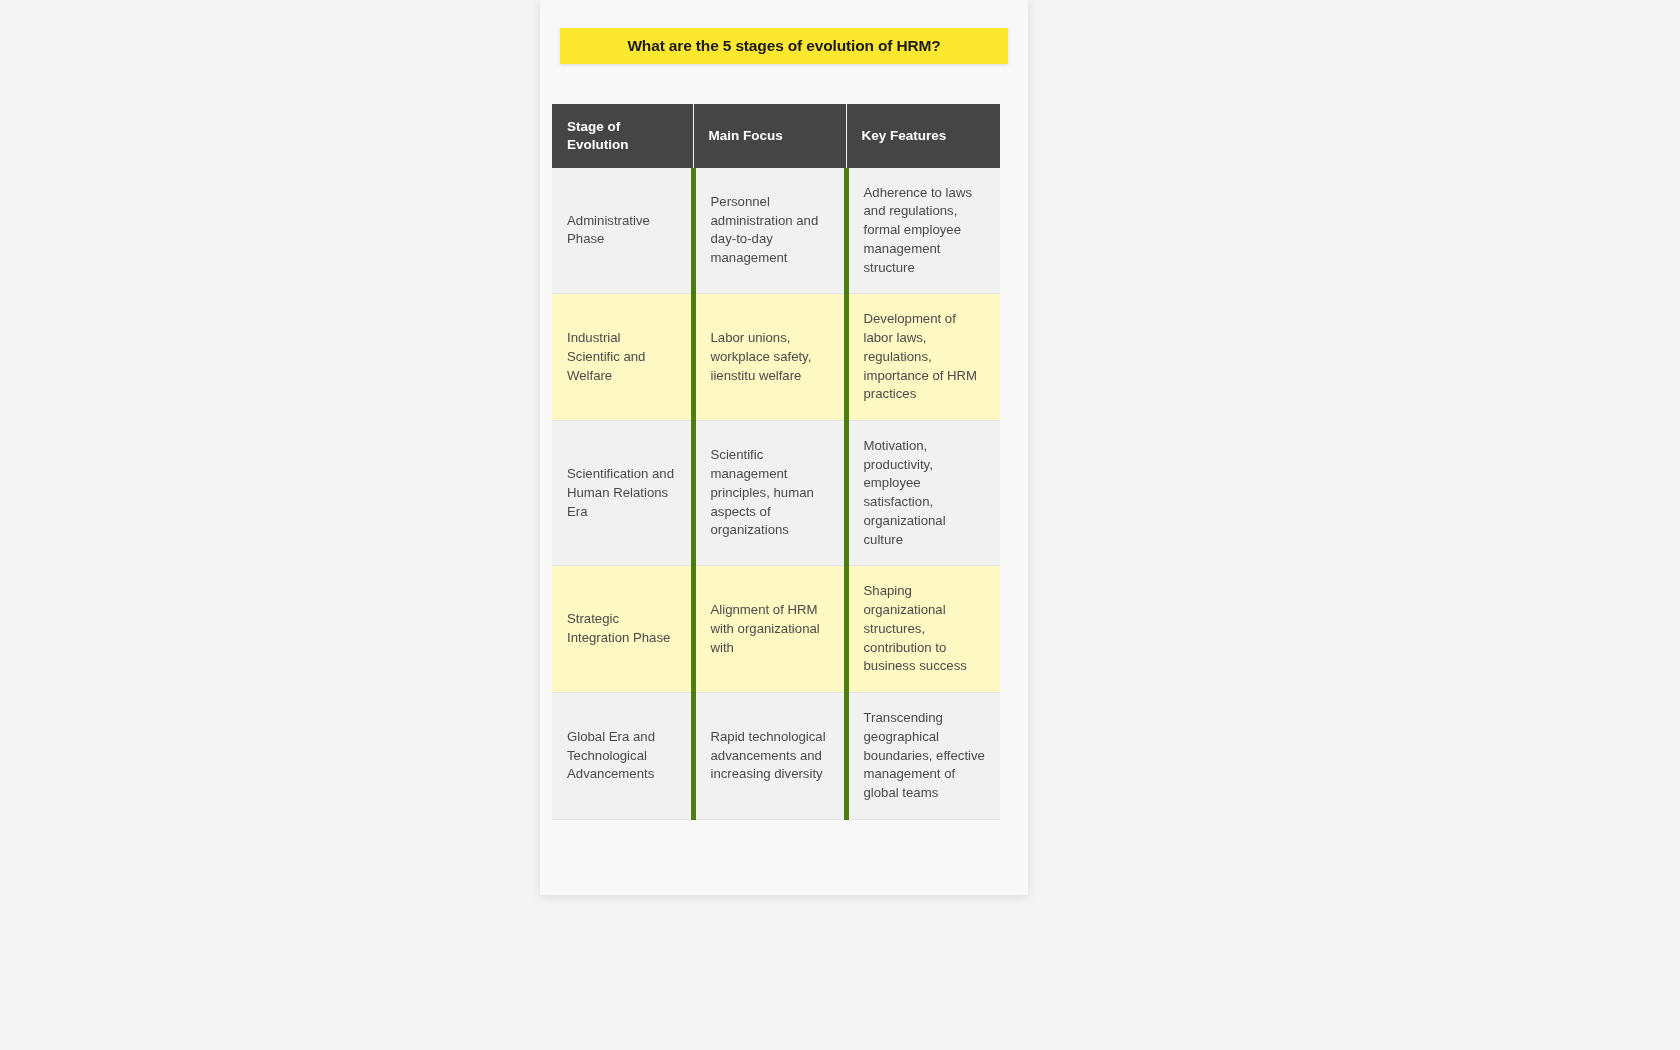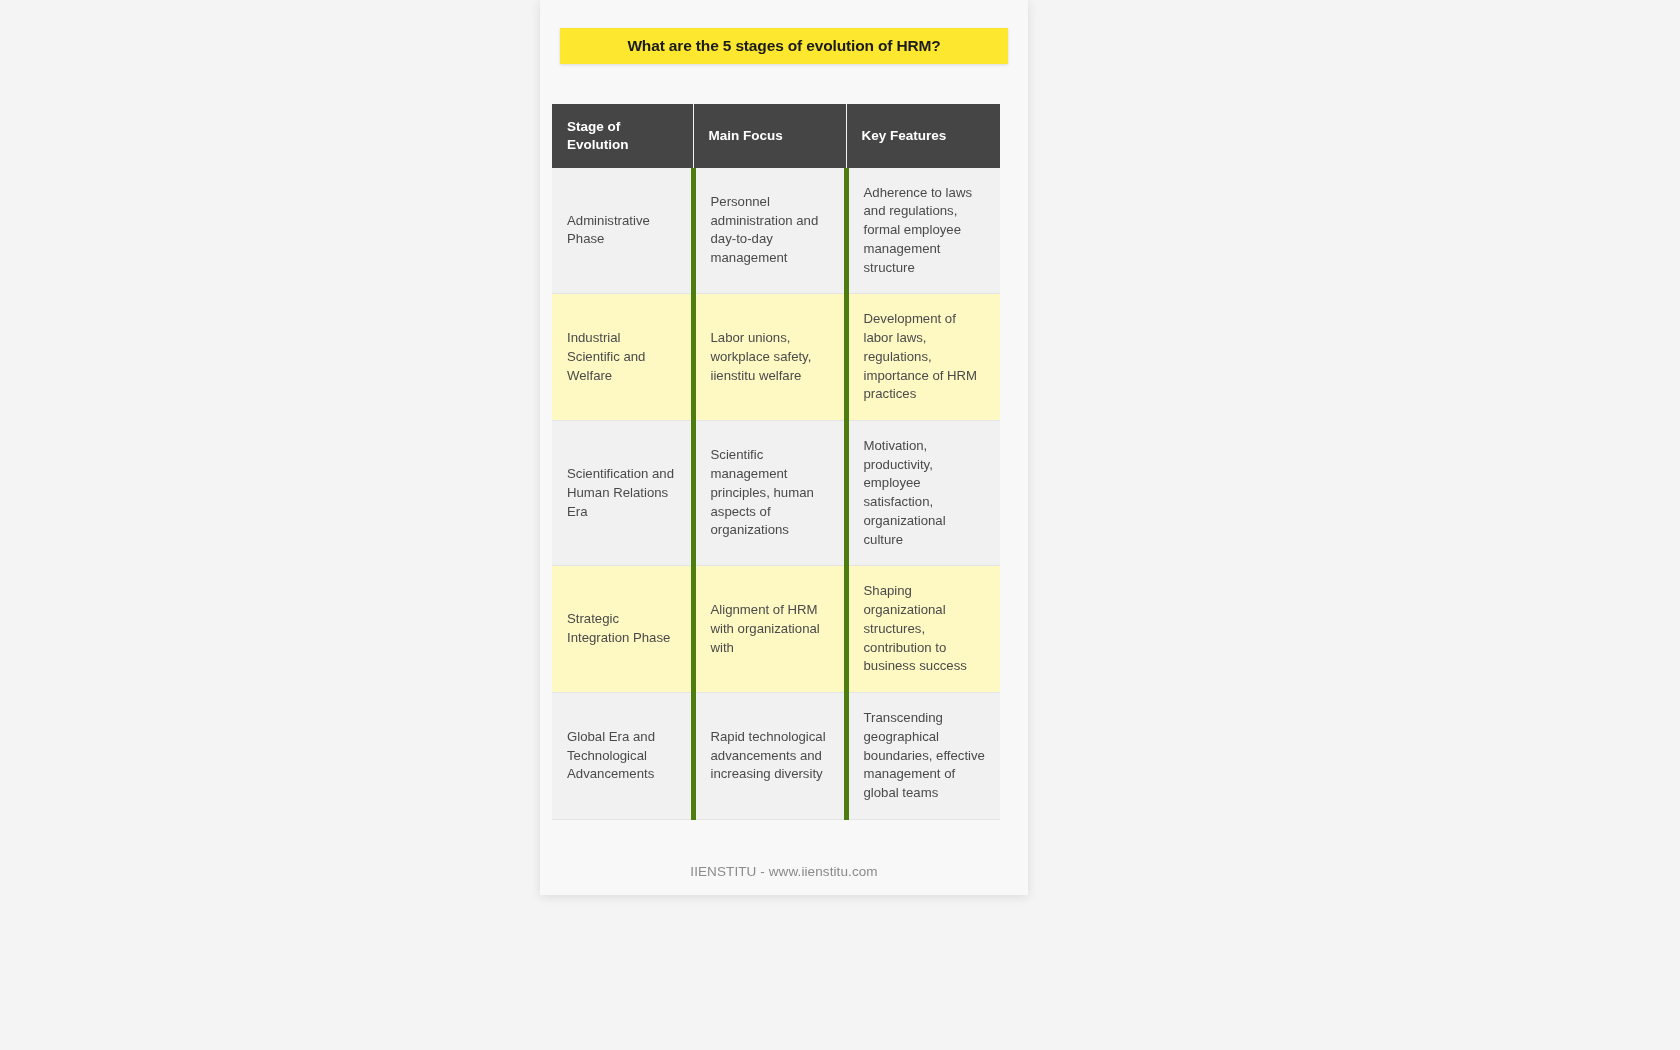--- a/index.html
+++ b/index.html
@@ -166,18 +166,15 @@
           </tr>
           <tr class="odd">
             <td>Global Era and Technological Advancements</td>
             <td>Rapid technological advancements and increasing diversity</td>
             <td>Transcending geographical boundaries, effective management of global teams</td>
           </tr>
         </tbody>
       </table>
     </div>
 
-    <div class="footer">
-      <span class="footer-text">IIENSTITU - www.iienstitu.com</span>
-    </div>
 
   </div>
 </div>
 
 </body></html>

